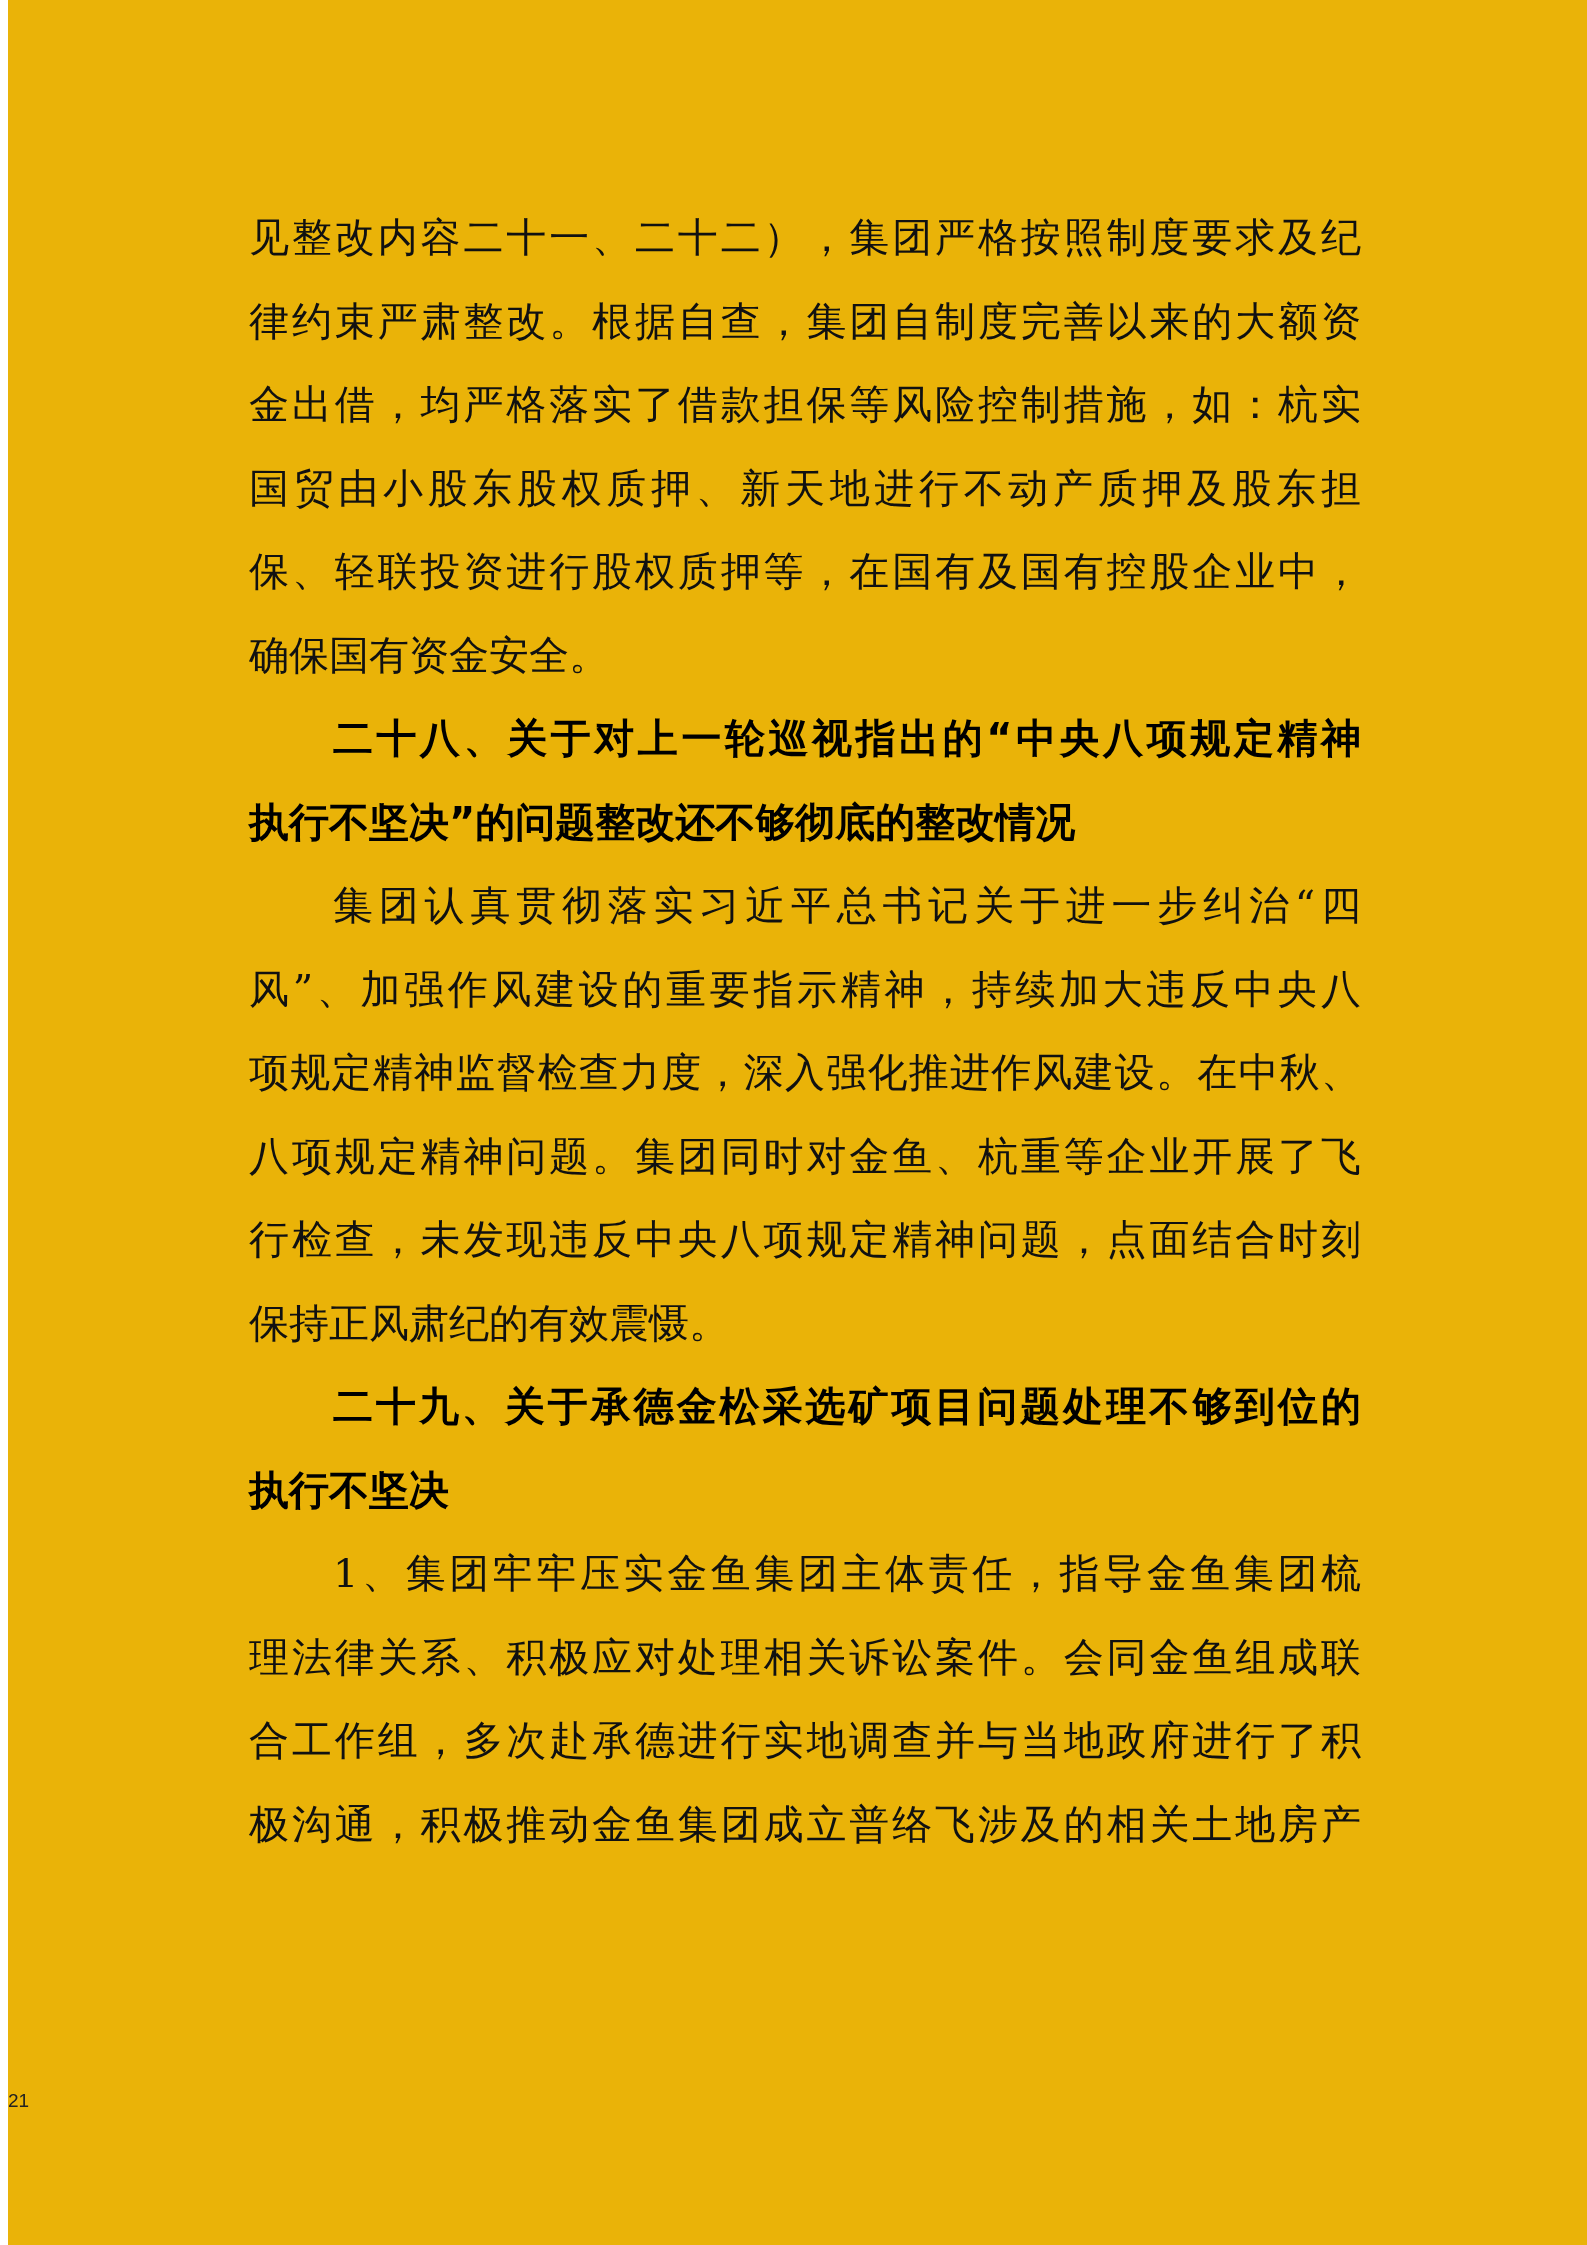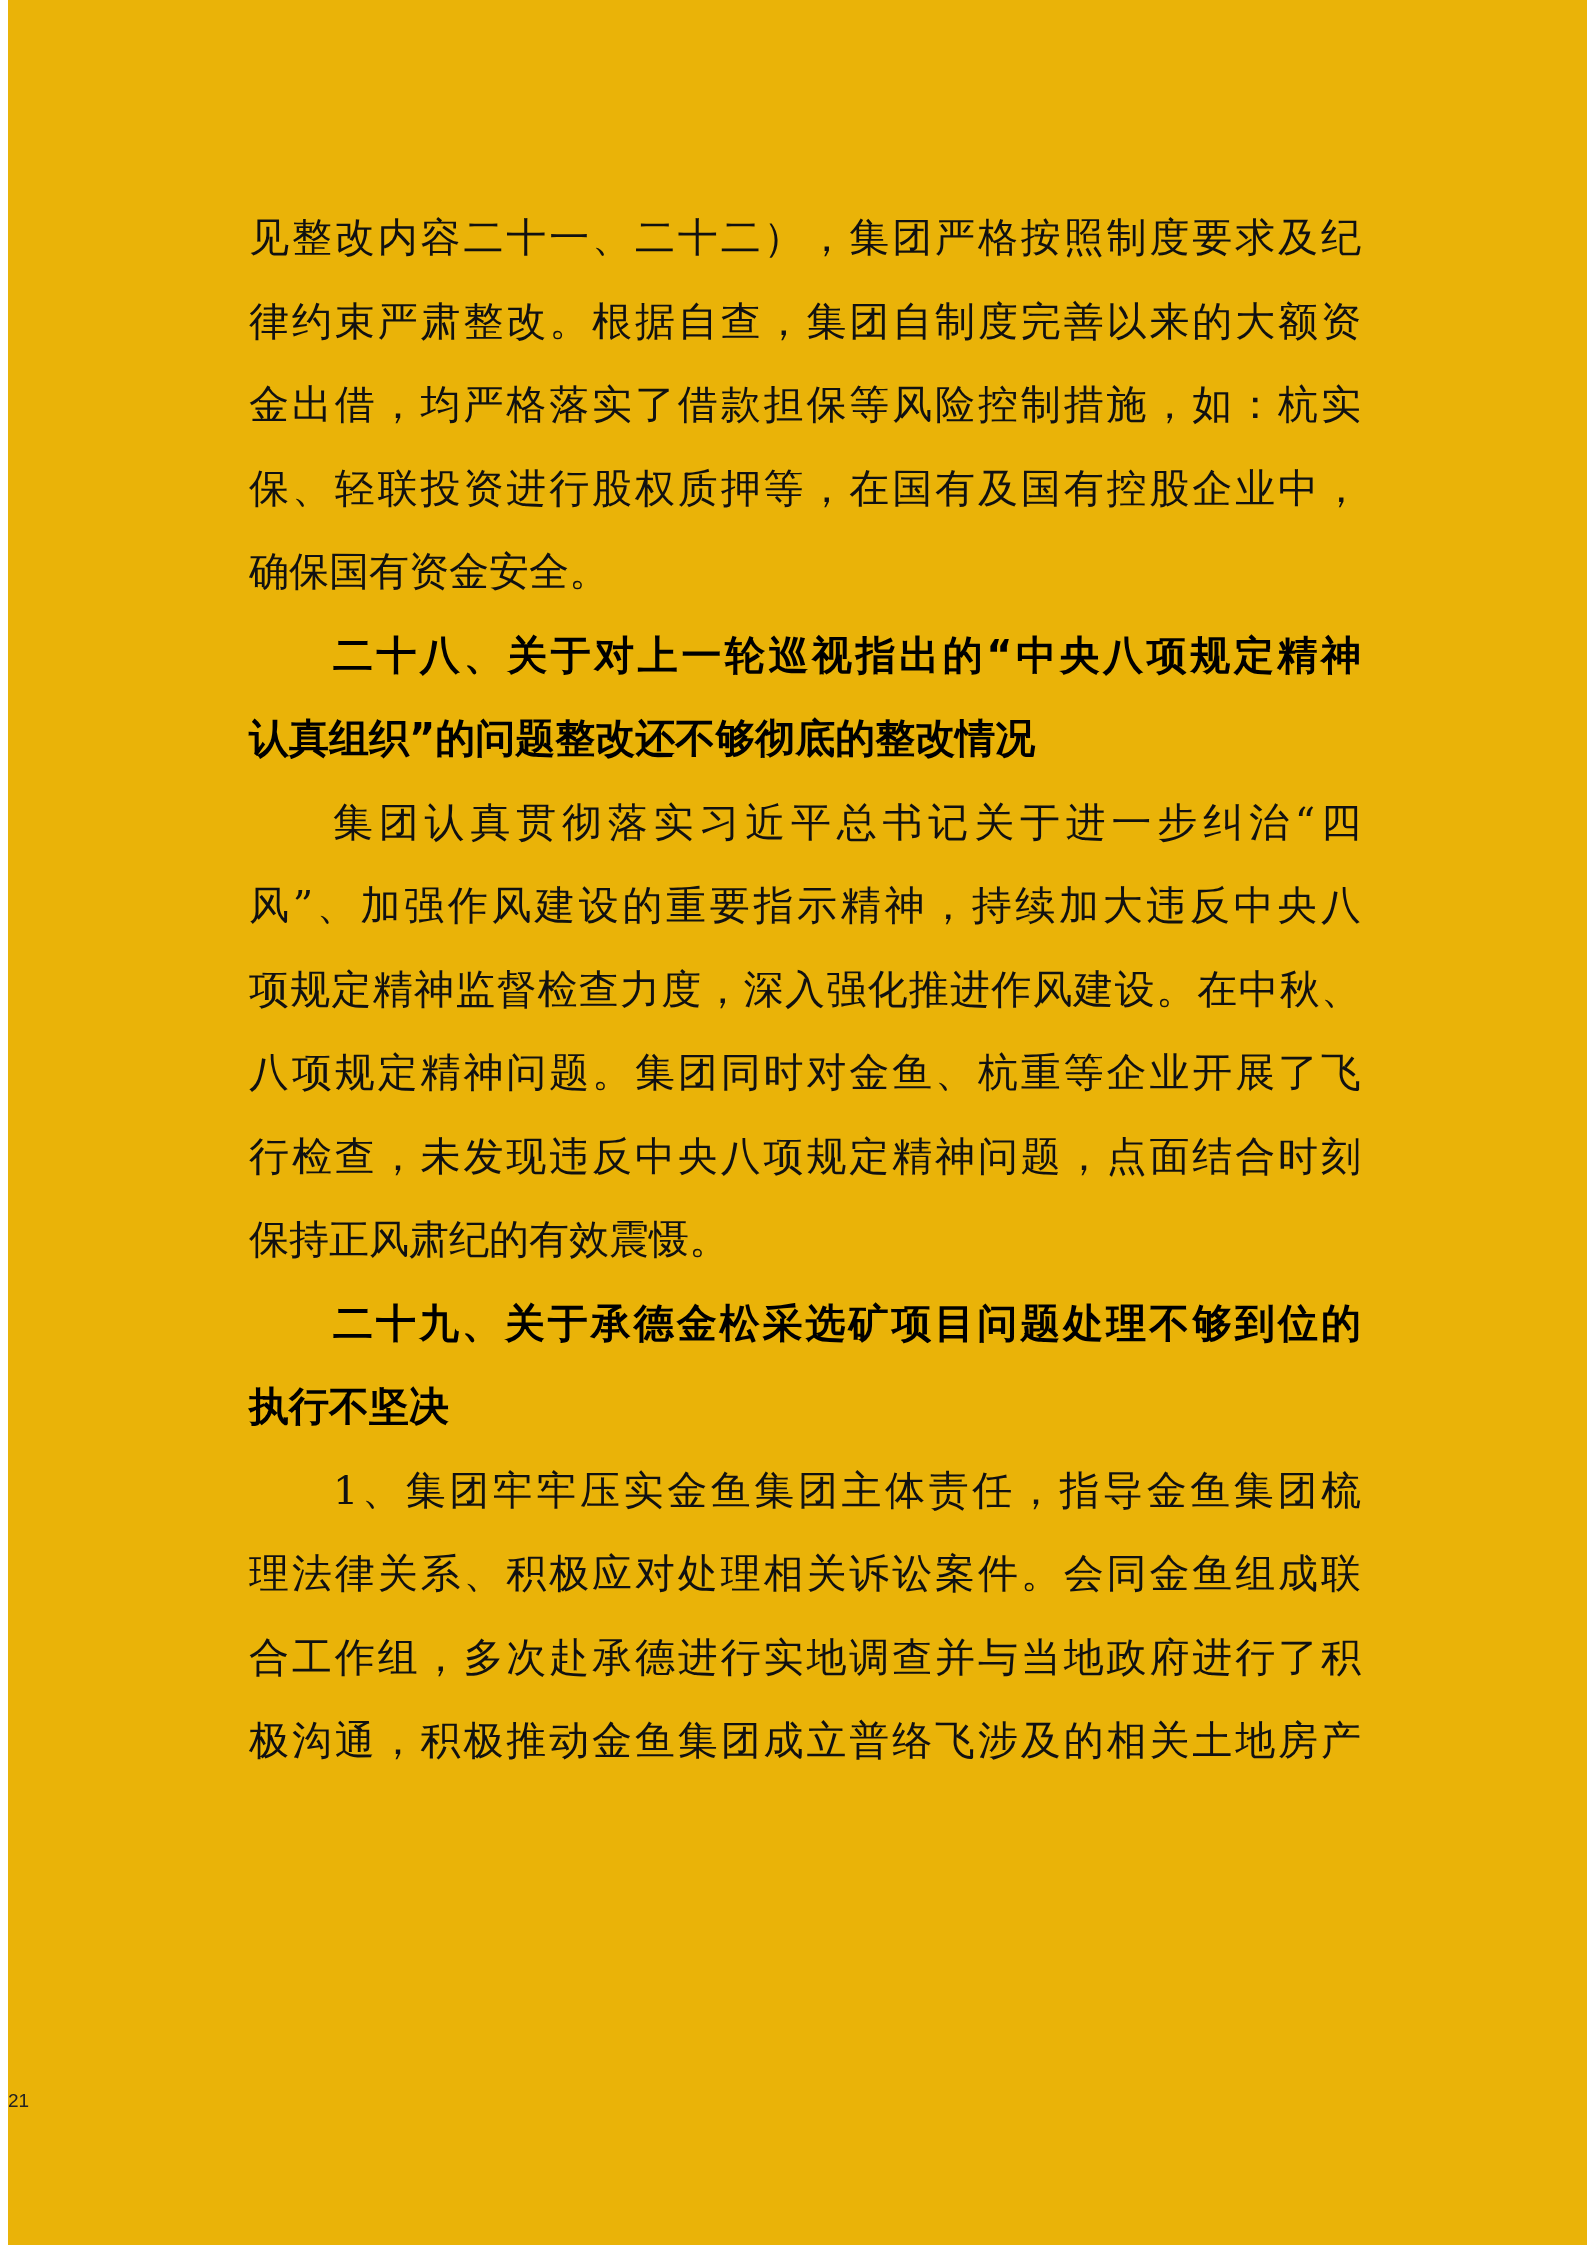--- a/index.html
+++ b/index.html
@@ -30,27 +30,28 @@
 </head>
 <body>
 
 <div class="page">
   <div class="content">
 
     <div>
       <div class="line">见整改内容二十一、二十二），集团严格按照制度要求及纪</div>
       <div class="line">律约束严肃整改。根据自查，集团自制度完善以来的大额资</div>
       <div class="line">金出借，均严格落实了借款担保等风险控制措施，如：杭实</div>
+      <div class="line">国贸由小股东股权质押、新天地进行不动产质押及股东担</div>
       <div class="line">保、轻联投资进行股权质押等，在国有及国有控股企业中，</div>
       <div class="line last">确保国有资金安全。</div>
     </div>
 
     <div>
       <div class="line heading indent">二十八、关于对上一轮巡视指出的“中央八项规定精神</div>
-      <div class="line heading last">认真组织”的问题整改还不够彻底的整改情况</div>
+      <div class="line heading last">执行不坚决”的问题整改还不够彻底的整改情况</div>
     </div>
 
     <div>
       <div class="line indent">集团认真贯彻落实习近平总书记关于进一步纠治“四</div>
       <div class="line">风”、加强作风建设的重要指示精神，持续加大违反中央八</div>
       <div class="line">项规定精神监督检查力度，深入强化推进作风建设。在中秋、</div>
       <div class="line">八项规定精神问题。集团同时对金鱼、杭重等企业开展了飞</div>
       <div class="line">行检查，未发现违反中央八项规定精神问题，点面结合时刻</div>
       <div class="line last">保持正风肃纪的有效震慑。</div>
     </div>

